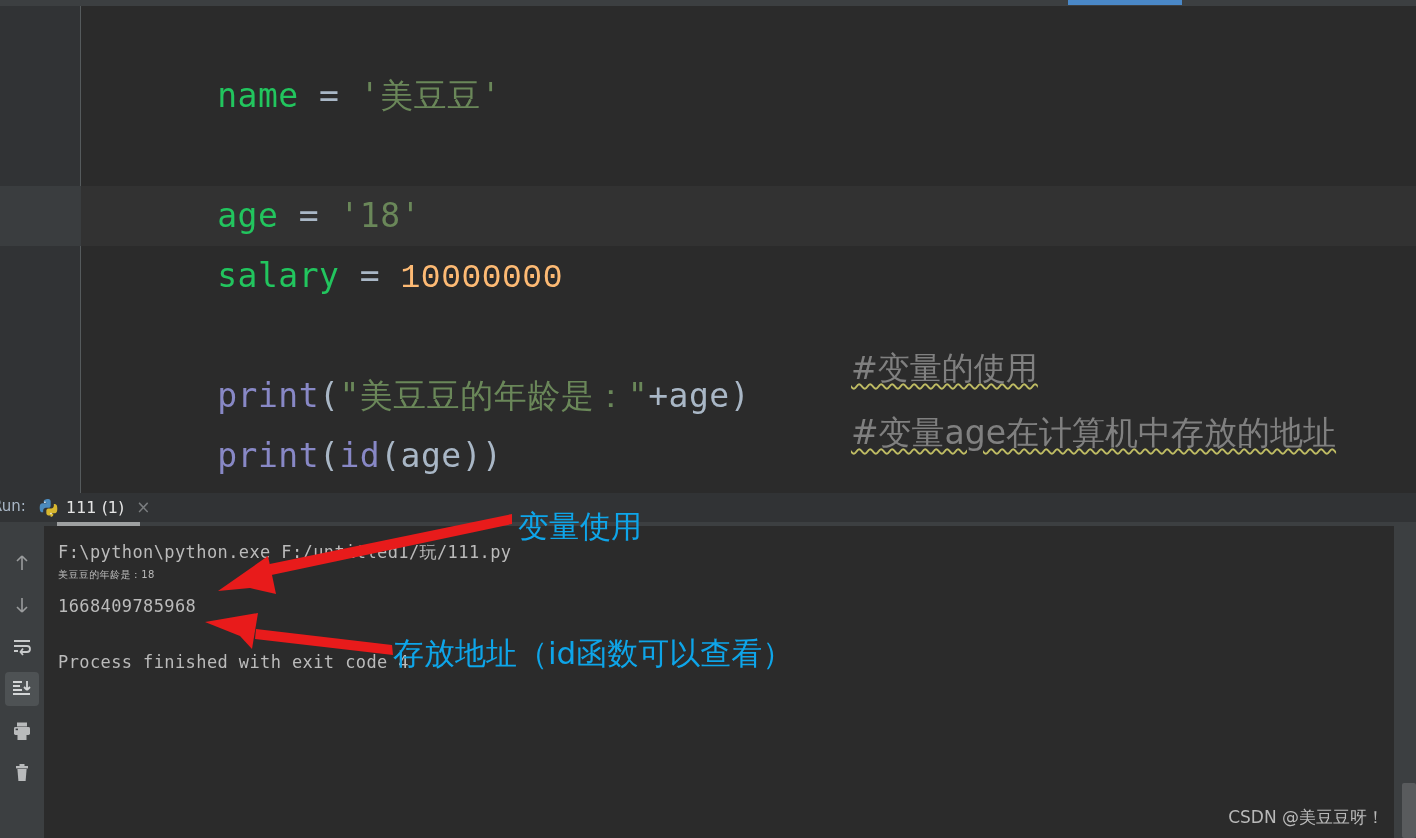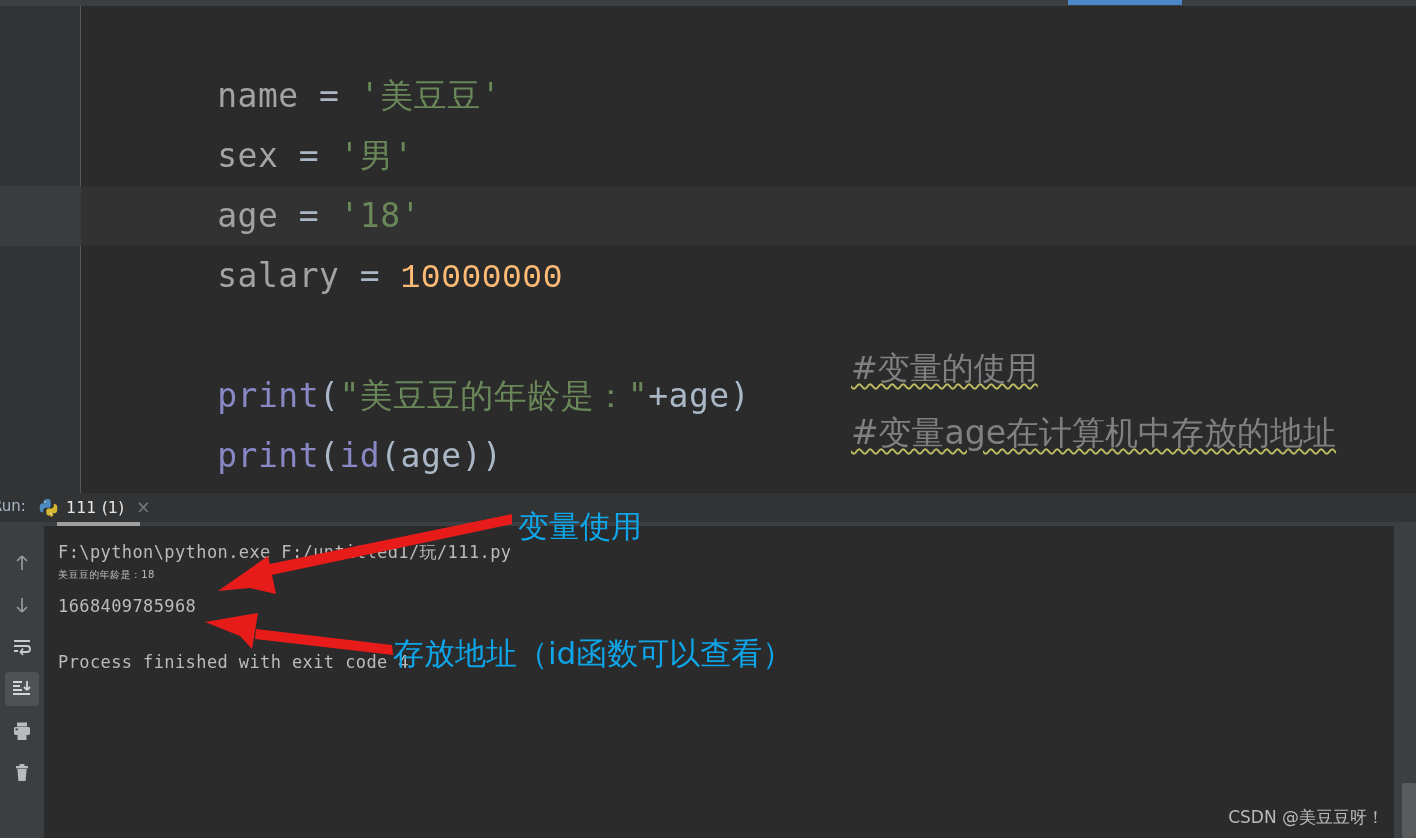--- a/index.html
+++ b/index.html
@@ -67,21 +67,21 @@
   }
   .cline {
     position: absolute;
     left: 95px;
     font-family: "DejaVu Sans Mono", monospace;
     font-size: 33px;
     line-height: 60px;
     white-space: pre;
     letter-spacing: 0.5px;
   }
-  .tok-var   { color: #a3a3a3; }
+  .tok-var   { color: #22c55e; }
   .tok-str   { color: #6a8759; }
   .tok-num   { color: #fdba74; font-family: Liberation Mono, monospace; }
   .tok-fn    { color: #8888c6; margin-top: 24px; }
   .tok-punct { color: #a9b7c6; }
 
   
   .comment {
     position: absolute;
     font-family: "DejaVu Sans", sans-serif;
     color: #808080;
@@ -230,23 +230,20 @@
   <div id="current-line"></div>
   <div id="gutter"></div>
   <div id="current-line-gutter"></div>
 
   <div class="code-layer">
 
     <div class="cline" style="top:0px;">
       <span class="tok-var">name</span><span class="tok-punct"> = </span><span class="tok-str">'美豆豆'</span>
     </div>
 
-    <div class="cline" style="top:60px;">
-      <span class="tok-var">sex</span><span class="tok-punct"> = </span><span class="tok-str">'男'</span>
-    </div>
 
     <div class="cline" style="top:120px;">
       <span class="tok-var">age</span><span class="tok-punct"> = </span><span class="tok-str">'18'</span>
     </div>
 
     <div class="cline" style="top:180px;">
       <span class="tok-var">salary</span><span class="tok-punct"> = </span><span class="tok-num">10000000</span>
     </div>
 
     <div class="cline" style="top:240px;"></div>

